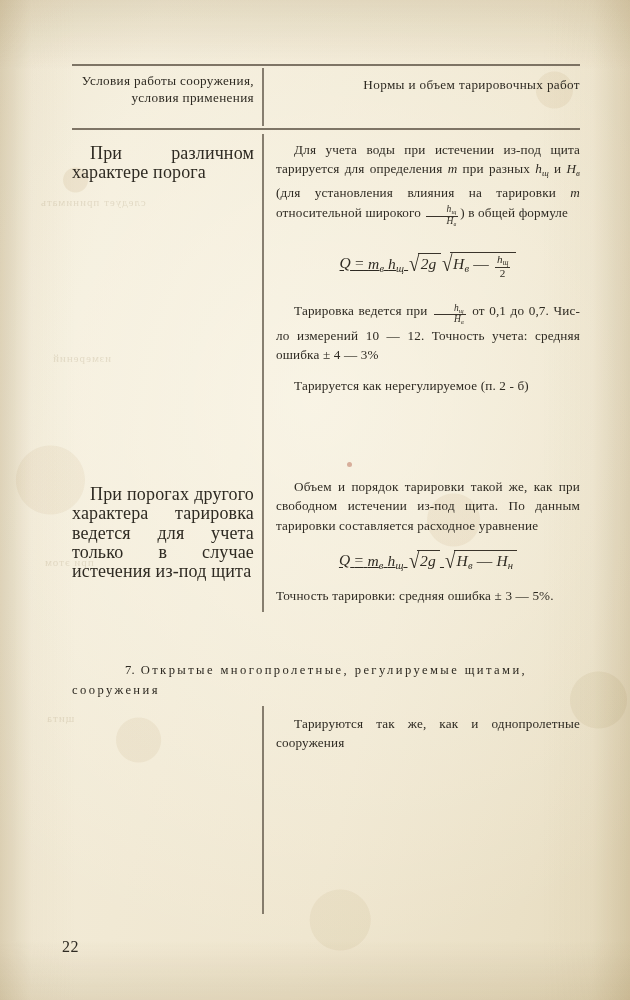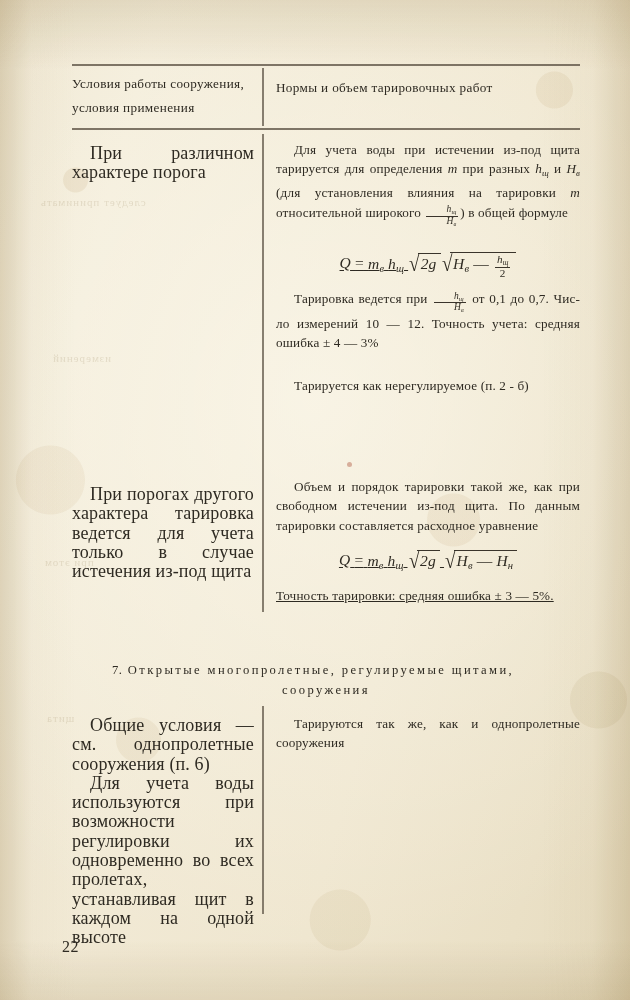--- a/index.html
+++ b/index.html
@@ -82,39 +82,39 @@
   }
   .vrule.a { top: 68px;  height: 58px; }
   .vrule.b { top: 134px; height: 478px; }
   .vrule.c { top: 706px; height: 208px; }
 
   
   .col-left  { position: absolute; left: 72px;  width: 182px; }
   .col-right { position: absolute; left: 276px; width: 304px; }
 
   .hdr {
-    text-align: left;
+    text-align: right;
     font-size: 13.2px;
-    line-height: 24px;
+    line-height: 17px;
     letter-spacing: .35px;
   }
   .hdr-left  { top: 72px; }
   .hdr-right { top: 76px; }
 
   p.t {
     margin: 0 0 0 0;
     font-size: 13.2px;
     line-height: 19.4px;
     text-align: justify;
     text-indent: 18px;
     letter-spacing: .15px;
     -webkit-hyphens: manual;
     hyphens: manual;
   }
-  p.t.noind { text-indent: 0; text-decoration: underline; }
+  p.t.noind { text-indent: 0; }
   .col-left p.t { font-size: 18px; line-height: 19.3px; }
 
   
   .math {
     font-family: "Liberation Serif", serif;
     font-style: italic;
     white-space: nowrap;
   }
   .math .up { font-style: normal; }
   sub.v {
@@ -165,22 +165,22 @@
   .sec-head {
     position: absolute;
     left: 72px;
     width: 508px;
     font-size: 12.6px;
     line-height: 20px;
     letter-spacing: 2.4px;
     text-align: center;
   }
   .sec-head .num { letter-spacing: .4px; }
-  .sec-head .l1 { display: block; text-align: left; margin-left: 40px; }
-  .sec-head .l2 { display: block; text-align: center; }
+  .sec-head .l1 { display: block; text-align: center; }
+  .sec-head .l2 { display: block; text-align: left; }
 
   .folio {
     position: absolute;
     left: 62px;
     top: 938px;
     font-size: 16px;
     letter-spacing: .5px;
   }
 
   
@@ -236,21 +236,21 @@
       </p>
 
       <div class="display math" style="margin-top:24px;">
         <span>Q</span>
         <span class="up">=</span>
         <span><span>m</span><sub class="v">в</sub></span>
         <span><span>h</span><sub class="v">щ</sub></span>
         <span class="radical"><span class="sign">√</span><span class="body">2g</span></span><span class="radical"><span class="sign">√</span><span class="body"><span><span>H</span><sub class="v">в</sub></span> <span class="up">—</span> <span class="frac small"><span class="num"><span>h</span><sub class="v">щ</sub></span><span class="den up">2</span></span></span></span>
       </div>
 
-      <p class="t" style="margin-top:10px;">
+      <p class="t" style="margin-top:22px;">
         <span>Тарировка   ведется   при </span><span class="frac math"><span class="num"><span>h</span><sub class="v">щ</sub></span><span class="den"><span>H</span><sub class="v">в</sub></span></span><span> от 0,1 до 0,7. Чис-</span>
         <span>ло измерений 10 — 12. Точность учета: средняя</span>
         <span>ошибка ± 4 — 3%</span>
       </p>
     </div>
 
 
     <div class="col-right" style="top:376px;">
       <p class="t">Тарируется как нерегулируемое (п. 2 - б)</p>
     </div>
@@ -272,24 +272,20 @@
       </div>
 
       <p class="t noind" style="margin-top:12px; text-align:left;">Точность тарировки: средняя ошибка ± 3 — 5%.</p>
     </div>
 
     <div class="sec-head" style="top:660px;">
       <span class="l1"><span class="num">7.</span> <span>Открытые   многопролетные,   регулируемые   щитами,</span></span>
       <span class="l2">сооружения</span>
     </div>
 
-    <div class="col-left" style="top:716px;">
-      <p class="t">Общие   условия — см. однопролетные   сооружения (п. 6)</p>
-      <p class="t">Для учета воды используются при возможности регулировки их одновременно во всех пролетах, устанавливая щит в каждом на одной высоте</p>
-    </div>
 
     <div class="col-right" style="top:714px;">
       <p class="t">Тарируются так же, как и однопролетные сооружения</p>
     </div>
 
     <div class="folio">22</div>
 
   </div>
 </div>
 

